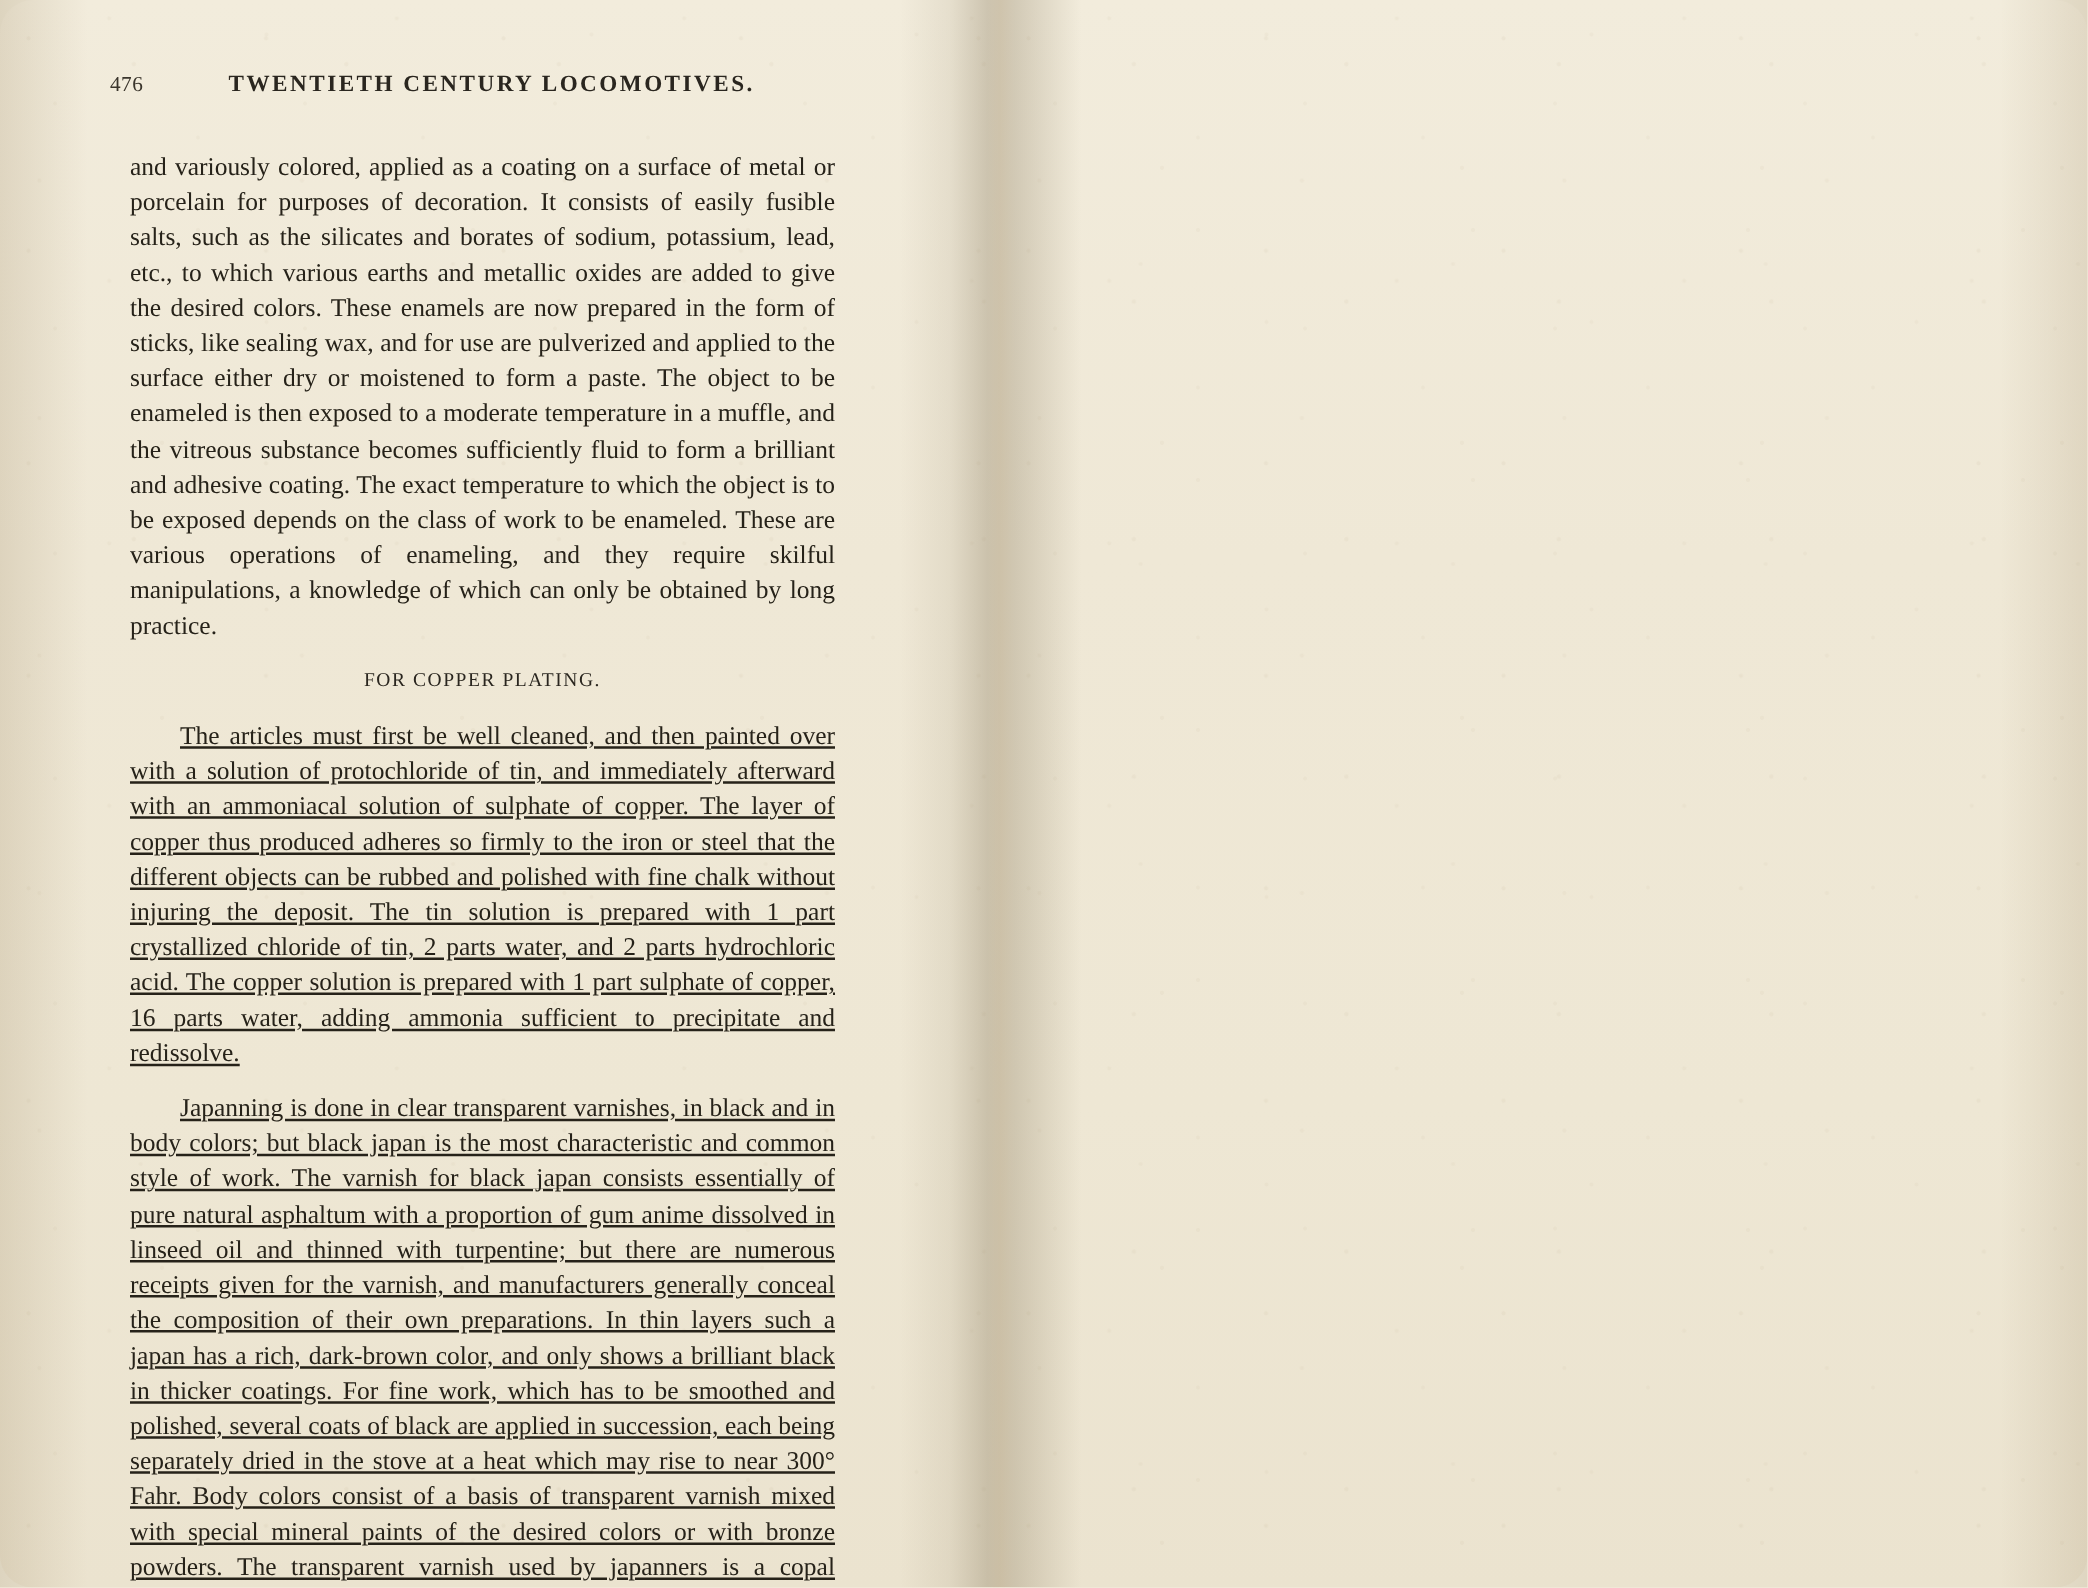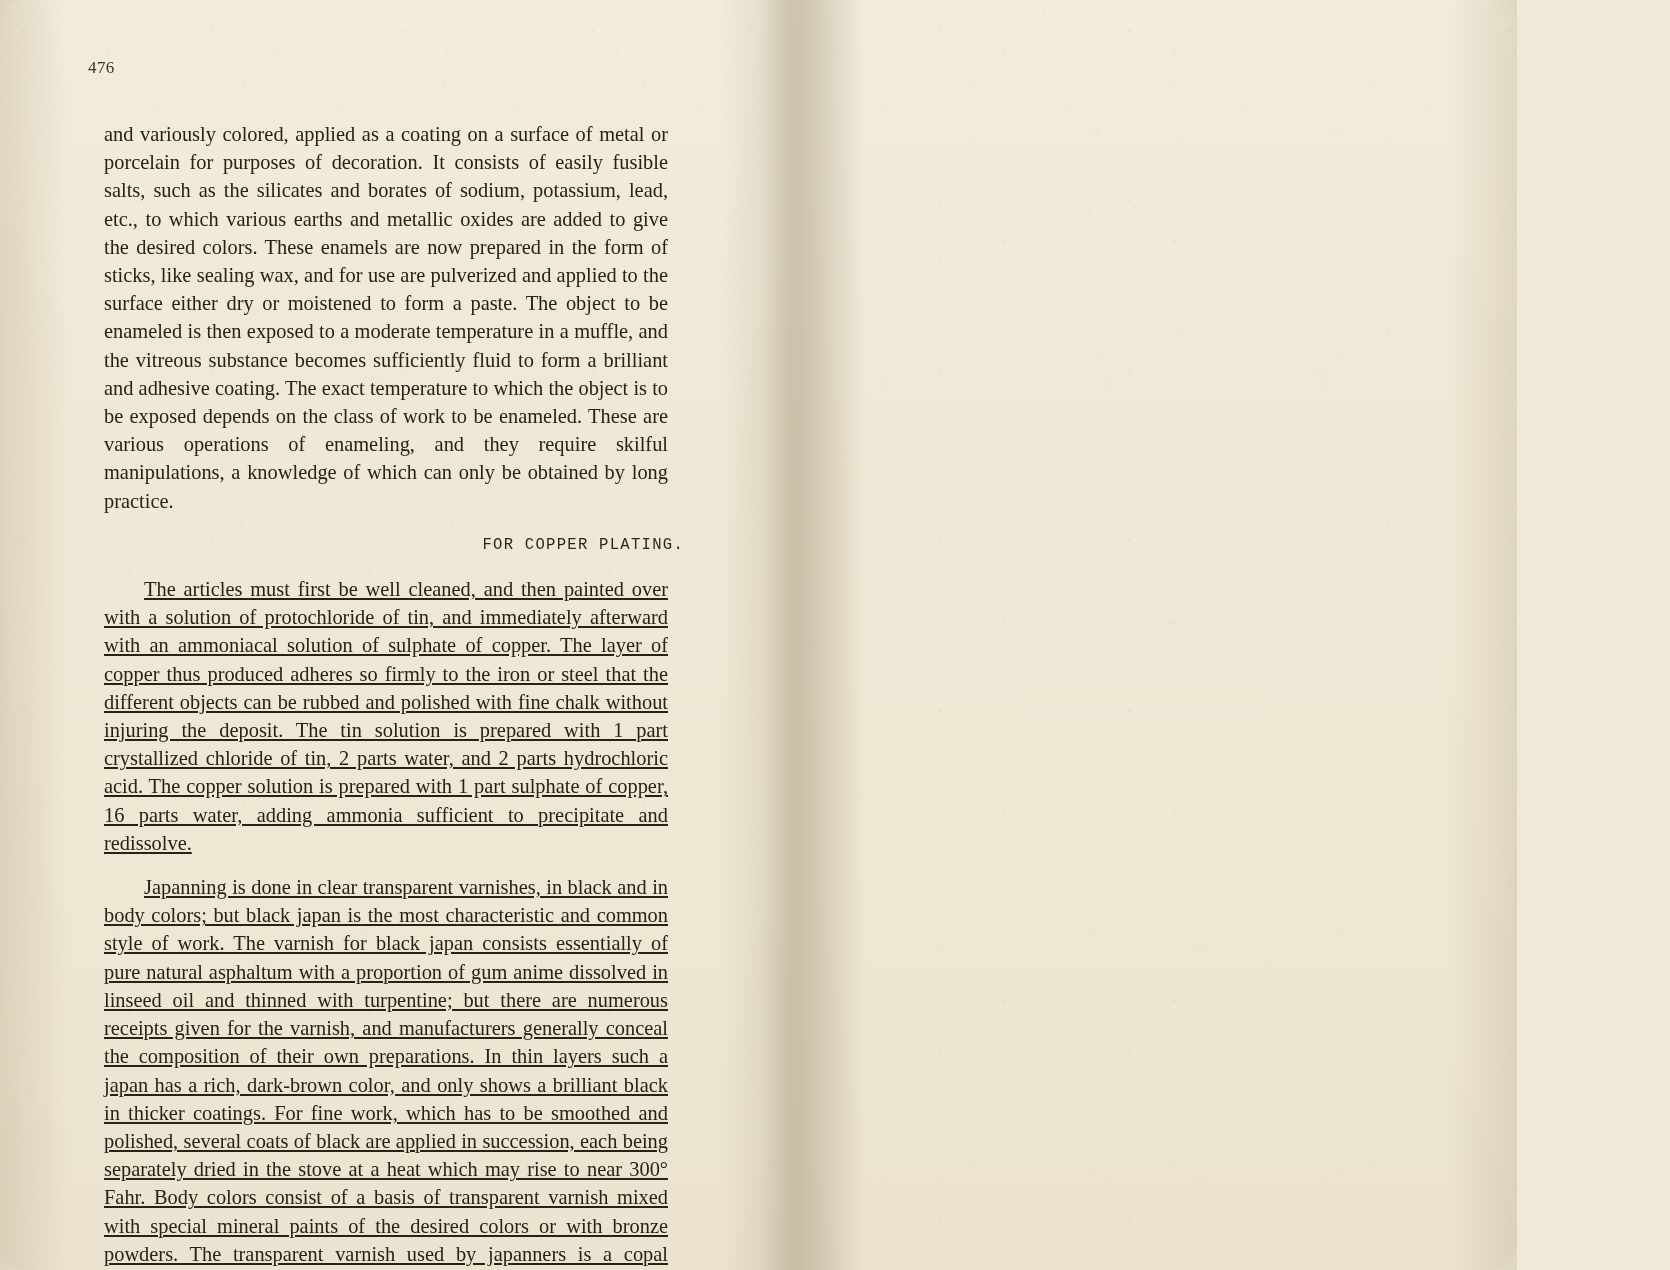--- a/index.html
+++ b/index.html
@@ -10,21 +10,21 @@
     width: 1670px;
     height: 1270px;
     overflow: hidden;
     background: #efe9d8;
     font-family: "Liberation Serif", "DejaVu Serif", serif;
   }
 
   
   #book-spread {
     position: relative;
-    width: 1517px;
+    width: 1670px;
     height: 1270px;
     display: flex;
     background:
       
       linear-gradient(to right,
         rgba(0,0,0,0) 0px,
         rgba(0,0,0,0) 720px,
         rgba(120,105,75,0.10) 760px,
         rgba(120,105,75,0.30) 790px,
         rgba(150,130,95,0.38) 800px,
@@ -122,39 +122,39 @@
     margin: 16px;
     text-align: justify;
     text-align-last: left;
     text-justify: inter-word;
     hyphens: none;
   }
   .para.indent { text-indent: 40px; text-decoration: underline; }
 
   .subhead {
     margin: 12px 0 4px 0;
-    text-align: right;
+    text-align: center;
     font-size: 15.6px;
     letter-spacing: 1.25px;
     font-weight: normal;
     color: #2a261f;
     text-transform: uppercase;
-    font-family: Liberation Mono, monospace;
   }
 </style>
 </head>
 <body>
 
 <div id="book-spread">
 
   <div class="page" id="page-left">
     <div class="grain"></div>
 
     <div class="running-head" id="head-left">
       <span class="folio">476</span>
+      <span class="head-title">TWENTIETH CENTURY LOCOMOTIVES.</span>
     </div>
 
     <div class="textblock" id="text-left">
 
       <p class="para">and variously colored, applied as a coating on a surface of metal or porcelain for purposes of decoration.  It consists of easily fusible salts, such as the silicates and borates of sodium, potassium, lead, etc., to which various earths and metallic oxides are added to give the desired colors.  These enamels are now prepared in the form of sticks, like sealing wax, and for use are pulverized and applied to the surface either dry or moistened to form a paste.  The object to be enameled is then exposed to a moderate temperature in a muffle, and the vitreous substance becomes sufficiently fluid to form a brilliant and adhesive coating.  The exact temperature to which the object is to be exposed depends on the class of work to be enameled.  These are various operations of enameling, and they require skilful manipulations, a knowledge of which can only be obtained by long practice.</p>
 
       <h3 class="subhead">FOR COPPER PLATING.</h3>
 
       <p class="para indent">The articles must first be well cleaned, and then painted over with a solution of protochloride of tin, and immediately afterward with an ammoniacal solution of sulphate of copper.  The layer of copper thus produced adheres so firmly to the iron or steel that the different objects can be rubbed and polished with fine chalk without injuring the deposit.    The tin solution is prepared with 1 part crystallized chloride of tin, 2 parts water, and 2 parts hydrochloric acid.  The copper solution is prepared with 1 part sulphate of copper, 16 parts water, adding ammonia sufficient to precipitate and redissolve.</p>
 

